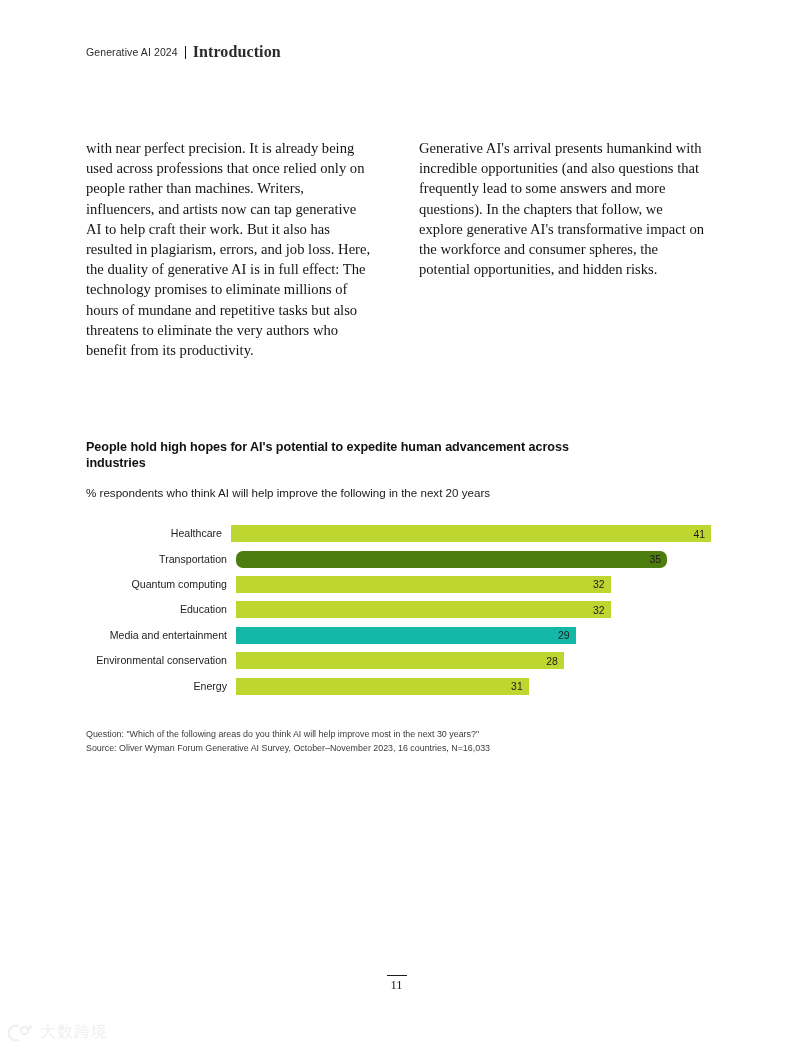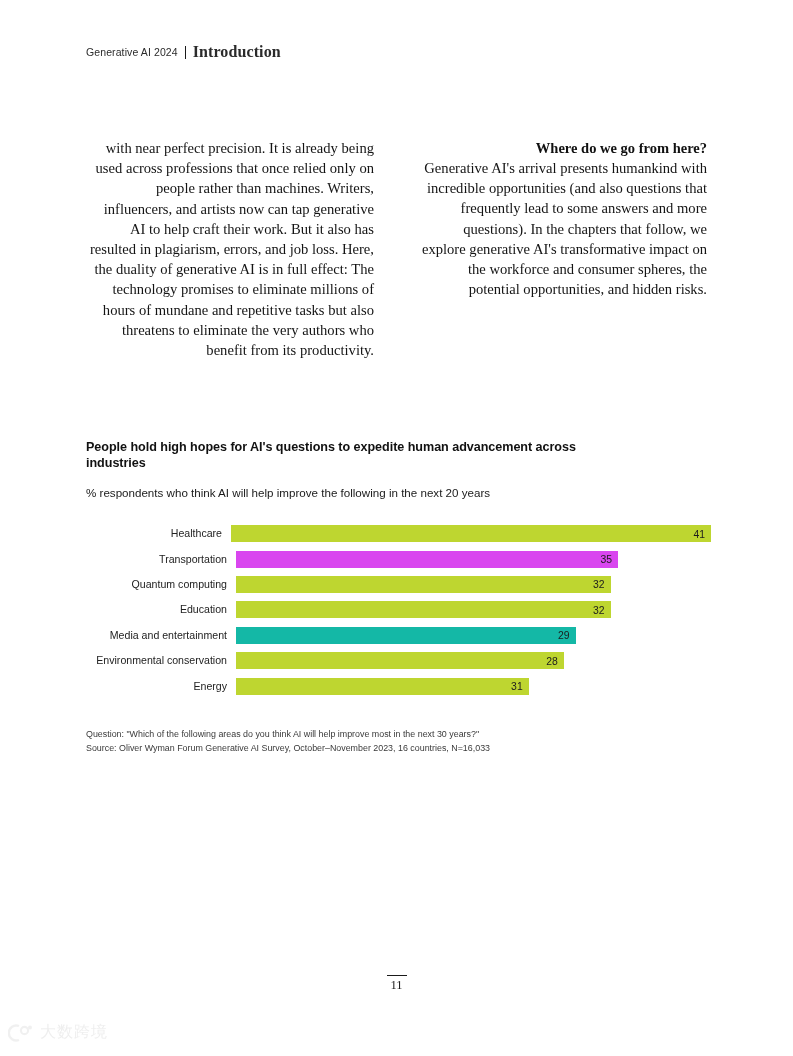--- a/index.html
+++ b/index.html
@@ -49,21 +49,21 @@
 
   
   .body-columns {
     position: absolute;
     left: 86px;
     top: 138px;
     width: 621px;
     display: flex;
     gap: 45px;
   }
-  .body-col { width: 288px; text-align: right; }
+  .body-col { width: 288px; }
   .col-heading {
     font-family: "Liberation Serif", serif;
     font-weight: 700;
     font-size: 14.5px;
     line-height: 20px;
     margin: 0 0 0 0;
     color: #111;
   }
   .col-body {
     font-family: "Liberation Serif", serif;
@@ -193,42 +193,41 @@
   <span class="doc-title">Generative AI 2024</span>
   <span class="hdr-divider"></span>
   <span class="section-name">Introduction</span>
 </div>
 
 <div class="body-columns">
   <div class="body-col">
     <p class="col-body">with near perfect precision. It is already being used across professions that once relied only on people rather than machines. Writers, influencers, and artists now can tap generative AI to help craft their work. But it also has resulted in plagiarism, errors, and job loss. Here, the duality of generative AI is in full effect: The technology promises to eliminate millions of hours of mundane and repetitive tasks but also threatens to eliminate the very authors who benefit from its productivity.</p>
   </div>
   <div class="body-col">
-    <p class="col-heading">Where do we go from here?</p>
     <p class="col-body">Generative AI's arrival presents humankind with incredible opportunities (and also questions that frequently lead to some answers and more questions). In the chapters that follow, we explore generative AI's transformative impact on the workforce and consumer spheres, the potential opportunities, and hidden risks.</p>
   </div>
 </div>
 
 <div class="exhibit">
-  <p class="chart-title">People hold high hopes for AI's questions to expedite human advancement across industries</p>
+  <p class="chart-title">People hold high hopes for AI's potential to expedite human advancement across industries</p>
   <p class="chart-subtitle">% respondents who think AI will help improve the following in the next 20 years</p>
 
   <div class="bars-area">
       <div class="bar-row">
         <div class="bar-label">Healthcare</div>
         <div class="bar-track">
           <div class="bar-fill" style="width: 480px; background: rgb(190, 214, 48);">
             <span class="bar-value">41</span>
           </div>
         </div>
       </div>
       <div class="bar-row">
         <div class="bar-label">Transportation</div>
         <div class="bar-track">
-          <div class="bar-fill" style="width: 382px; background: #d946ef;">
+          <div class="bar-fill" style="width: 431px; background: #4d7c0f; border-radius: 7px;">
             <span class="bar-value">35</span>
           </div>
         </div>
       </div>
       <div class="bar-row">
         <div class="bar-label">Quantum computing</div>
         <div class="bar-track">
           <div class="bar-fill" style="width: 374.634px; background: rgb(190, 214, 48);">
             <span class="bar-value">32</span>
           </div>

